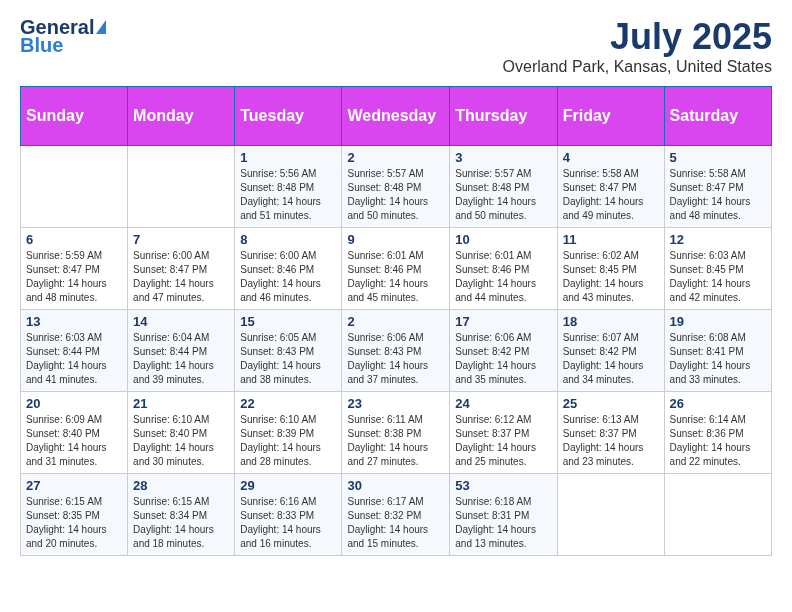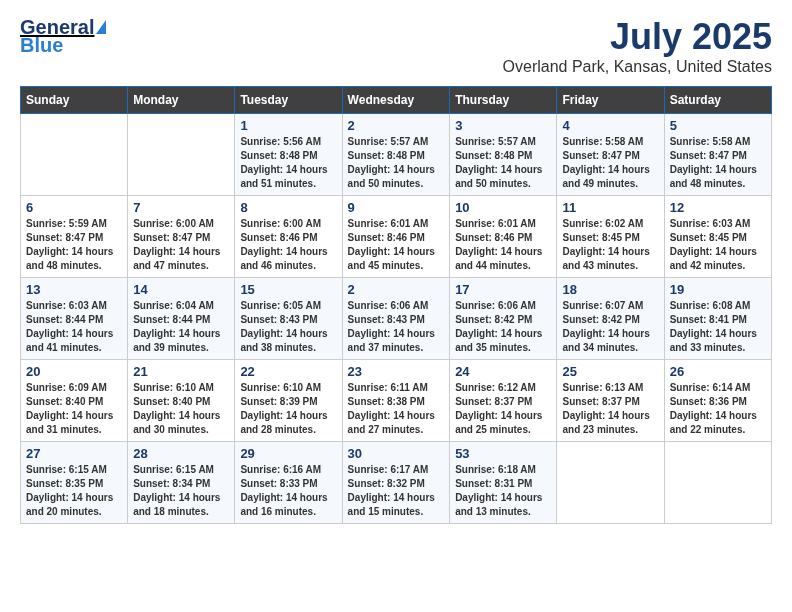--- a/index.html
+++ b/index.html
@@ -41,25 +41,25 @@
     .sub-title {
       font-size: 16px;
       color: #333;
     }
     table {
       width: 100%;
       border-collapse: collapse;
       font-size: 11px;
     }
     thead tr th {
-      background-color: #404040;
+      background-color: #d946ef;
       color: #fff;
-      padding: 6px 5px;
+      padding: 20px 5px;
       text-align: left;
-      font-size: 12px;
+      font-size: 16px;
       font-weight: bold;
       border: 1px solid #1a6ab8;
     }
     tbody tr td {
       border: 1px solid #ccc;
       padding: 4px 5px;
       vertical-align: top;
       height: 80px;
       width: 108px;
       background: #fff;
@@ -71,32 +71,31 @@
       font-size: 13px;
       font-weight: bold;
       color: #1a3a6b;
       display: block;
       margin-bottom: 2px;
     }
     .day-info {
       font-size: 10px;
       color: #333;
       line-height: 1.4;
-      font-weight: bold;
     }
     .empty-cell {
       background: #fff !important;
     }
   </style>
 </head>
 <body>
 
 <div class="header">
   <div class="logo">
-    <div style="display:flex;align-items:center;text-decoration:underline;">
+    <div style="display:flex;align-items:center;">
       <span style="font-size:20px;font-weight:bold;color:#1a3a6b;">General</span>
       <span class="logo-triangle"></span>
     </div>
     <span style="font-size:20px;font-weight:bold;color:#2a7fd4;margin-top:-4px;">Blue</span>
   </div>
   <div class="title-block">
     <div class="main-title">July 2025</div>
     <div class="sub-title">Overland Park, Kansas, United States</div>
   </div>
 </div>

